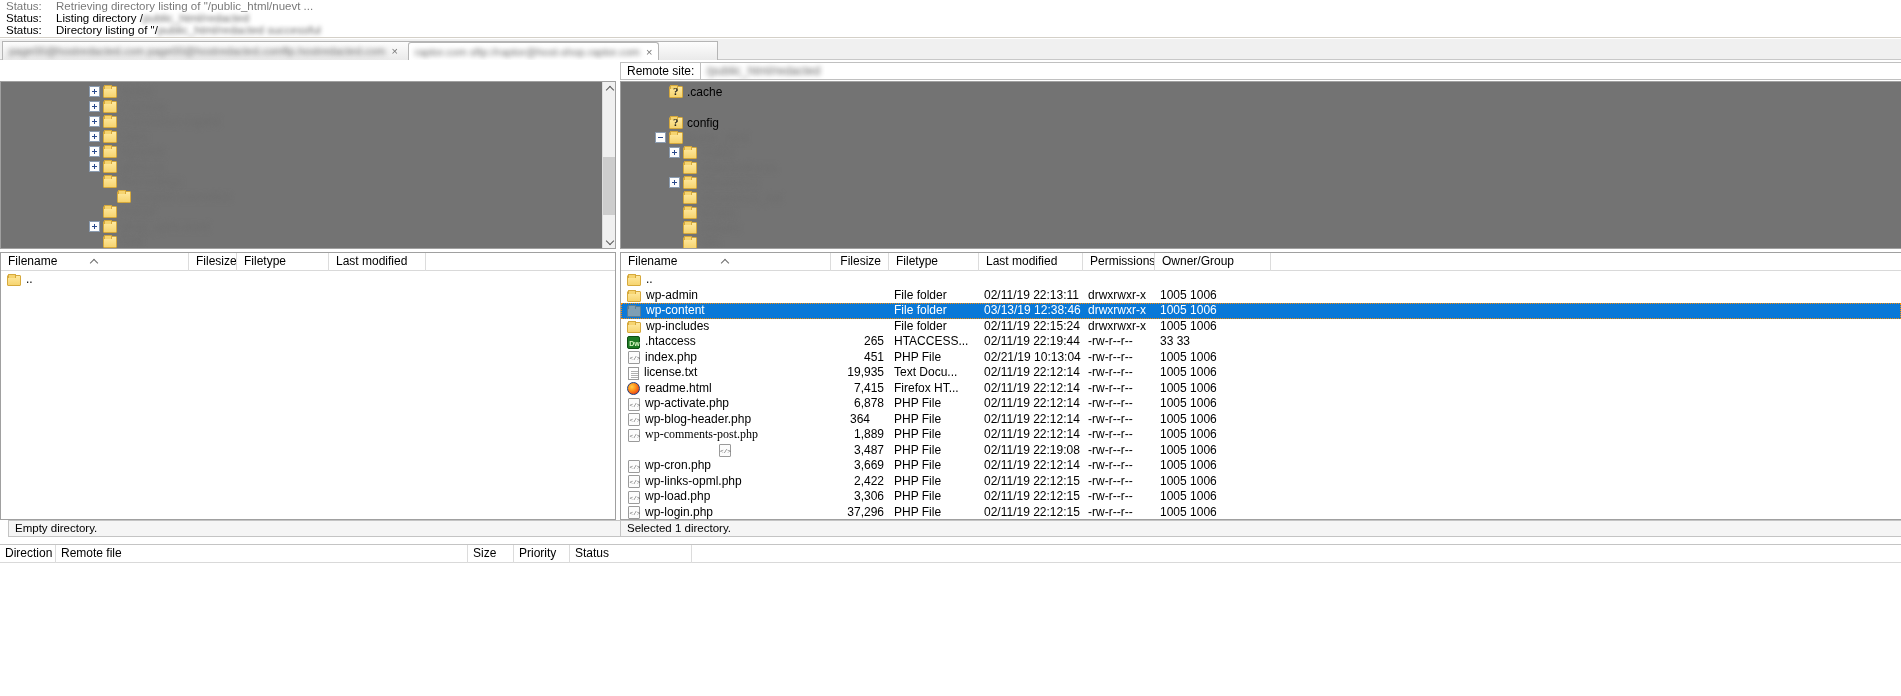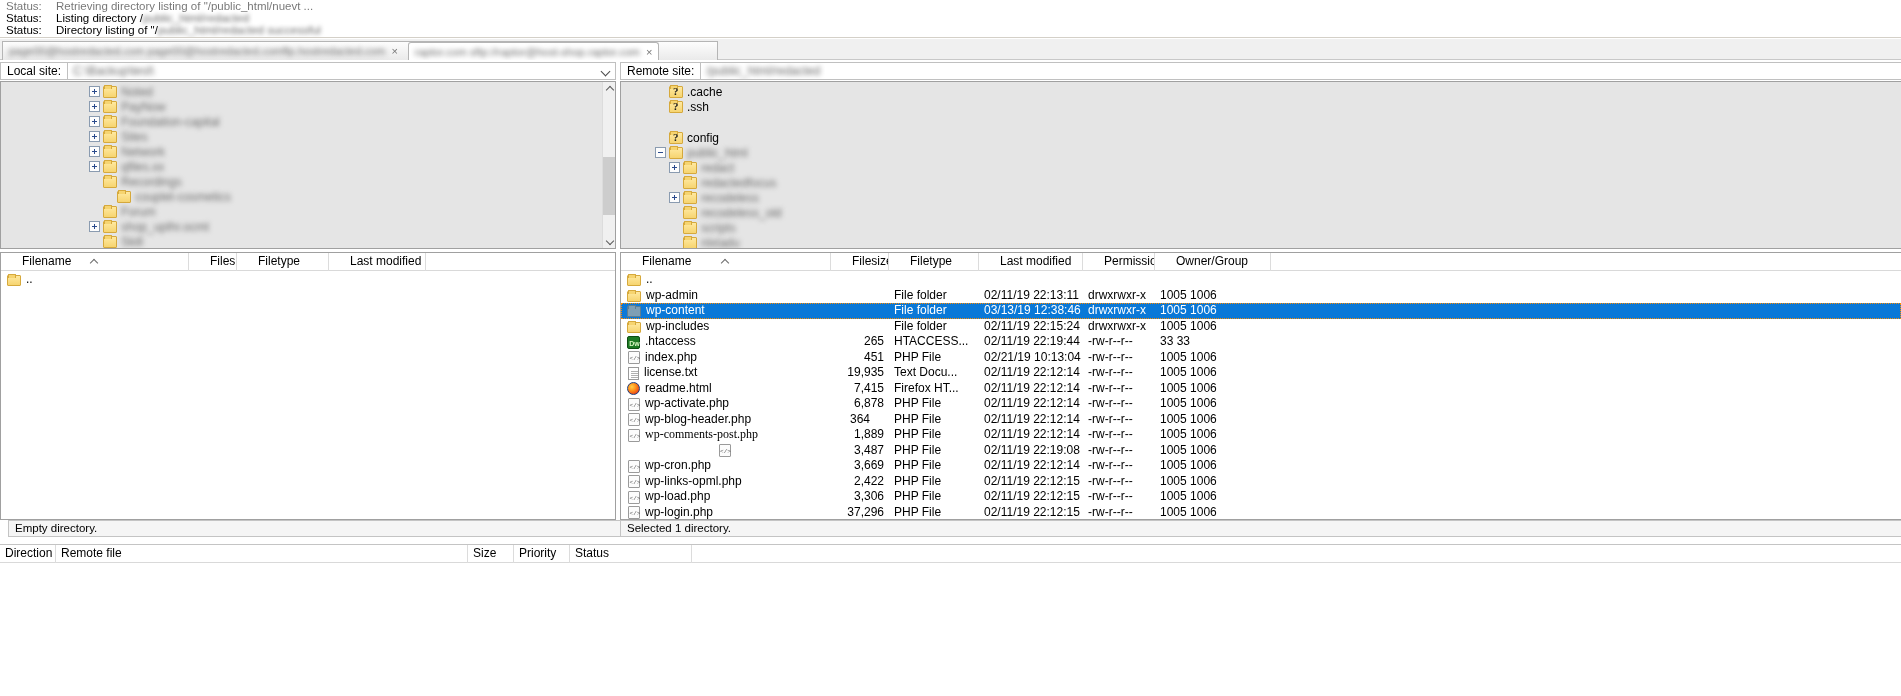--- a/index.html
+++ b/index.html
@@ -77,21 +77,21 @@
   .combo-arrow::after {
     content: ""; position: absolute; left: 2px; top: 3px;
     width: 6px; height: 6px; border-right: 1.4px solid #4a4a4a;
     border-bottom: 1.4px solid #4a4a4a; transform: rotate(45deg);
   }
   .sitebar.remote .site-combo { border-right: none; }
 
   
   .tree-pane {
     position: absolute; top: 81px; height: 168px;
-    background: #e5e5e5; border: 1px solid #a0a0a0; overflow: hidden;
+    background: #737373; border: 1px solid #a0a0a0; overflow: hidden;
   }
   .tree-pane.local { left: 0; width: 616px; }
   .tree-pane.remote { left: 620px; width: 1281px; border-right: none; }
   .tree-rows { position: absolute; left: 0; top: 0; right: 0; }
   .tree-row { height: 15px; display: flex; align-items: center; position: relative; }
   .tree-row .expander {
     width: 11px; height: 11px; border: 1px solid #8a9bb0; background: #fdfdfd;
     flex: 0 0 auto; position: relative; margin-right: 3px;
   }
   .tree-row .expander::before {
@@ -139,21 +139,21 @@
   
   .list-pane {
     position: absolute; top: 252px; height: 268px;
     background: #ffffff; border: 1px solid #a0a0a0; overflow: hidden;
   }
   .list-pane.local { left: 0; width: 616px; }
   .list-pane.remote { left: 620px; width: 1281px; border-right: none; }
 
   .hdr { display: flex; height: 18px; background: #ffffff; border-bottom: 1px solid #d9d9d9; }
   .hdr .cell {
-    height: 18px; line-height: 17px; font-size: 12px; padding: 0 21px;
+    height: 18px; line-height: 17px; font-size: 12px; padding: 0 7px;
     border-right: 1px solid #dcdcdc; position: relative; white-space: nowrap;
     overflow: hidden; flex: 0 0 auto;
   }
   .hdr .cell.num { text-align: right; }
   .sort-caret {
     position: absolute; left: 50%; top: 5px; margin-left: -4px;
     width: 7px; height: 7px;
   }
   .sort-caret::after {
     content: ""; position: absolute; left: 0; top: 2px; width: 5px; height: 5px;
@@ -264,27 +264,20 @@
         <span class="blur-sm">page00@hostredacted.com   page00@hostredacted.comftp.hostredacted.com</span>
         <span class="tab-close">×</span>
       </div>
       <div class="tab active">
         <span class="blur-sm">raptor.com   sftp://raptor@host-shop.raptor.com</span>
         <span class="tab-close">×</span>
       </div>
     </div>
   </div>
 
-  <div class="sitebar local">
-    <span class="site-label">Local site:</span>
-    <div class="site-combo">
-      <span class="blur-sm">C:\Backup\test\</span>
-      <span class="combo-arrow"></span>
-    </div>
-  </div>
 
   <div class="sitebar remote">
     <span class="site-label">Remote site:</span>
     <div class="site-combo">
       <span class="blur-sm">/public_html/redacted</span>
     </div>
   </div>
 
   <div class="tree-pane local">
     <div class="tree-rows" id="local-tree" style="left:60px; top:2px;">
@@ -350,25 +343,20 @@
       <div class="arrow down"></div>
     </div>
   </div>
 
   <div class="tree-pane remote">
     <div class="tree-rows" id="remote-tree" style="left:20px; top:2px;">
         <div class="tree-row" style="padding-left: 14px;">
           <span class="spacer"></span>
           <span class="folder-ico unknown"></span>
           <span class="tree-label">.cache</span>
-        </div>
-        <div class="tree-row" style="padding-left: 14px;">
-          <span class="spacer"></span>
-          <span class="folder-ico unknown"></span>
-          <span class="tree-label">.ssh</span>
         </div>
         <div class="tree-row" style="padding-left: 14px; margin-top: 16px;">
           <span class="spacer"></span>
           <span class="folder-ico unknown"></span>
           <span class="tree-label">config</span>
         </div>
         <div class="tree-row" style="padding-left: 14px;">
           <span class="expander"></span>
           <span class="folder-ico"></span>
           <span class="tree-label blurred">public_html</span>

